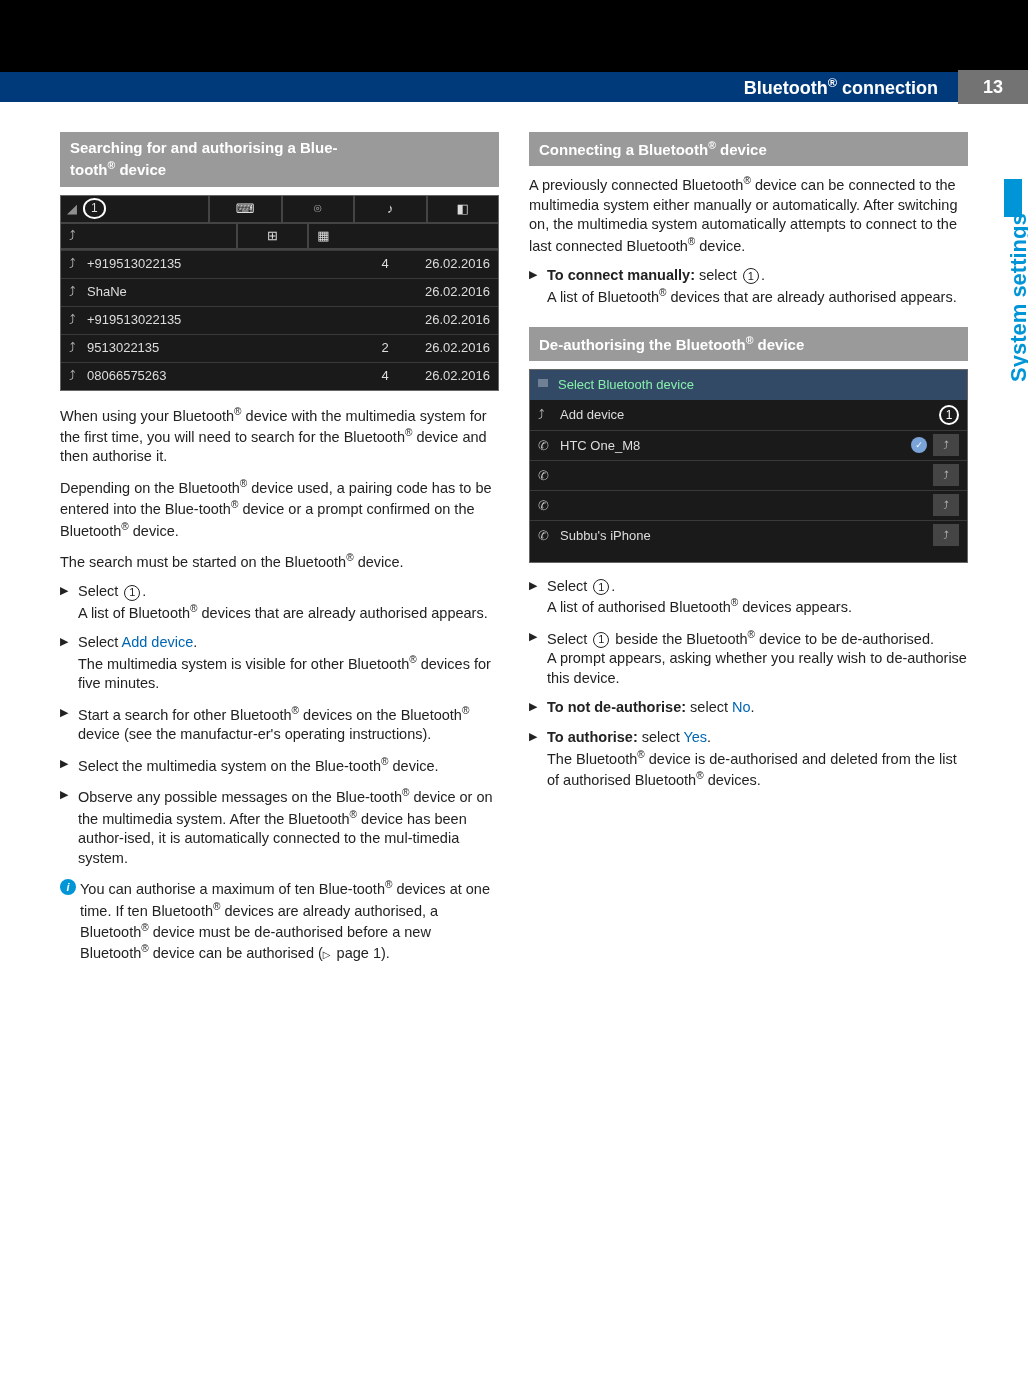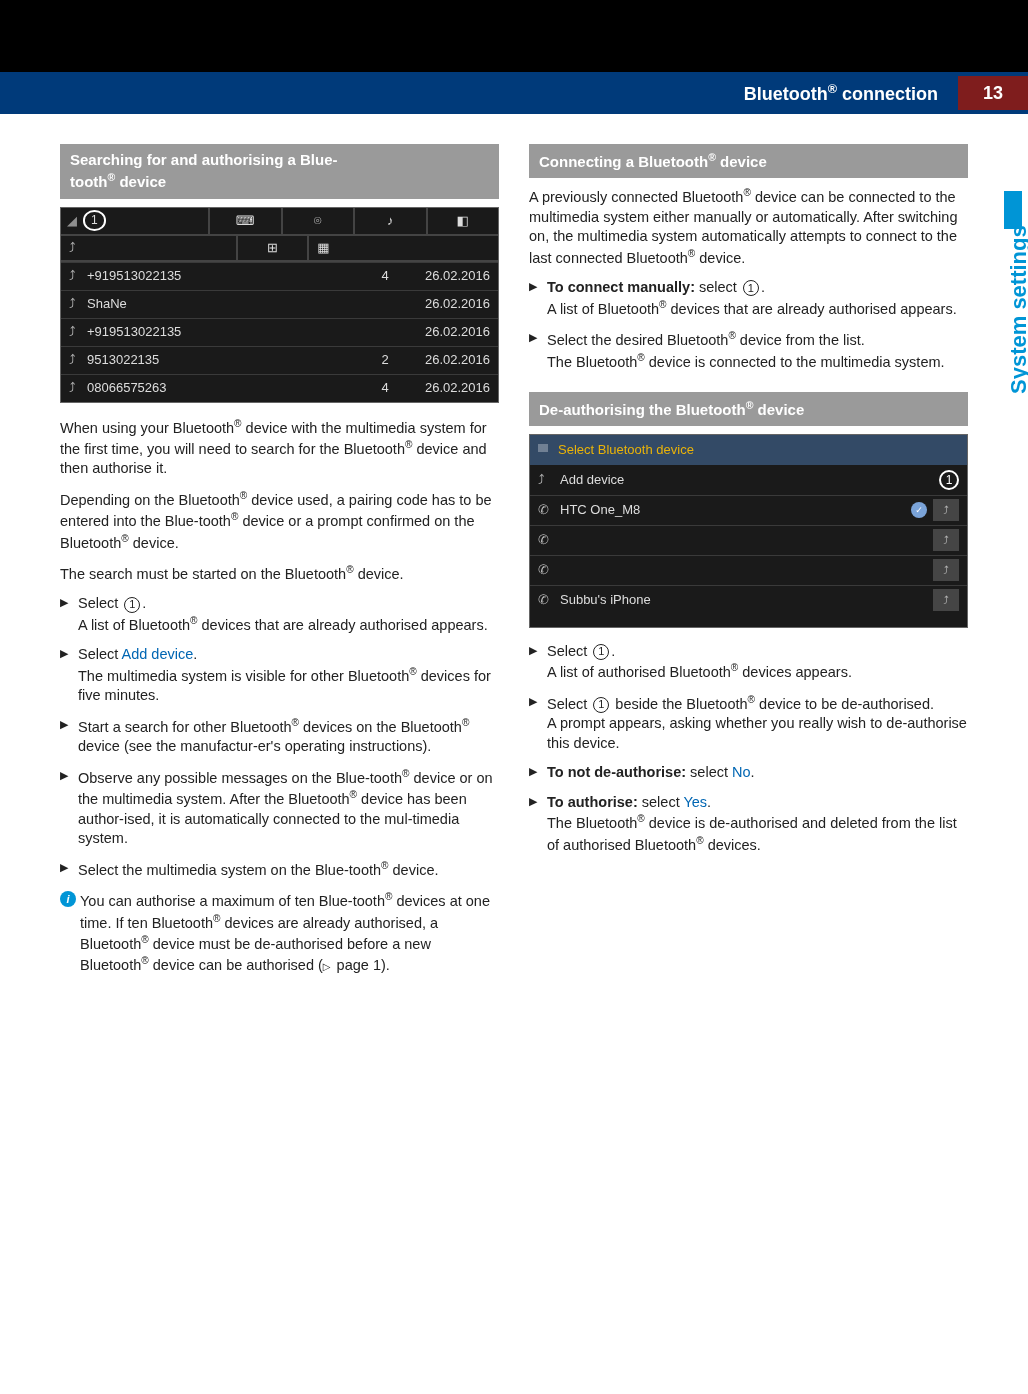--- a/index.html
+++ b/index.html
@@ -11,32 +11,32 @@
     background: #fff;
     position: relative;
   }
   .black-bar {
     background: #000;
     height: 72px;
     width: 100%;
   }
   .header-bar {
     background: #003a7a;
-    height: 42px;
+    height: 30px;
     width: 100%;
     display: flex;
     justify-content: flex-end;
     align-items: center;
     color: #fff;
     font-size: 18px;
     font-weight: bold;
   }
   .header-title { padding-right: 20px; }
   .page-number-box {
-    background: #7f1d1d;
+    background: #737373;
     color: #fff;
     width: 70px;
     height: 34px;
     display: flex;
     align-items: center;
     justify-content: center;
     font-weight: bold;
     font-size: 18px;
   }
   .content {
@@ -198,21 +198,21 @@
   }
   .select-screenshot {
     background: #1a1a1a;
     border: 1px solid #666;
     margin: 8px 0 14px 0;
     color: #ddd;
     font-size: 13px;
   }
   .sel-title {
     background: #334a66;
-    color: #eab308;
+    color: #86efac;
     padding: 6px 28px;
     font-size: 13px;
     position: relative;
   }
   .sel-title::before {
     content: "";
     position: absolute;
     left: 8px;
     top: 9px;
     width: 10px;
@@ -353,24 +353,24 @@
         <span>A list of Bluetooth</span><sup>®</sup><span> devices that are already authorised appears.</span>
       </li>
       <li>
         <span>Select </span><span class="link">Add device</span><span>.</span><br>
         <span>The multimedia system is visible for other Bluetooth</span><sup>®</sup><span> devices for five minutes.</span>
       </li>
       <li>
         <span>Start a search for other Bluetooth</span><sup>®</sup><span> devices on the Bluetooth</span><sup>®</sup><span> device (see the manufactur-er's operating instructions).</span>
       </li>
       <li>
+        <span>Select the multimedia system on the Blue-tooth</span><sup>®</sup><span> device.</span>
+      </li>
+      <li>
         <span>Observe any possible messages on the Blue-tooth</span><sup>®</sup><span> device or on the multimedia system. After the Bluetooth</span><sup>®</sup><span> device has been author-ised, it is automatically connected to the mul-timedia system.</span>
-      </li>
-      <li>
-        <span>Select the multimedia system on the Blue-tooth</span><sup>®</sup><span> device.</span>
       </li>
     </ul>
 
     <div class="note">
       <span class="note-icon">i</span>
       <span>You can authorise a maximum of ten Blue-tooth</span><sup>®</sup><span> devices at one time. If ten Bluetooth</span><sup>®</sup><span> devices are already authorised, a Bluetooth</span><sup>®</sup><span> device must be de-authorised before a new Bluetooth</span><sup>®</sup><span> device can be authorised (</span><span class="tri">▷</span><span> page 1).</span>
     </div>
   </div>
 
   <div class="col" style="position:relative;">
@@ -384,24 +384,20 @@
     </div>
 
     <p>
       <span>A previously connected Bluetooth</span><sup>®</sup><span> device can be connected to the multimedia system either manually or automatically. After switching on, the multimedia system automatically attempts to connect to the last connected Bluetooth</span><sup>®</sup><span> device.</span>
     </p>
 
     <ul class="step-list">
       <li>
         <span class="bold">To connect manually:</span><span> select </span><span class="circle-num">1</span><span>.</span><br>
         <span>A list of Bluetooth</span><sup>®</sup><span> devices that are already authorised appears.</span>
-      </li>
-      <li>
-        <span>Select the desired Bluetooth</span><sup>®</sup><span> device from the list.</span><br>
-        <span>The Bluetooth</span><sup>®</sup><span> device is connected to the multimedia system.</span>
       </li>
     </ul>
 
     <div class="section-heading" style="margin-top:20px;">
       <span>De-authorising the Bluetooth</span><sup>®</sup><span> device</span>
     </div>
 
     <div class="select-screenshot">
       <div class="sel-title">Select Bluetooth device</div>
       <div class="sel-row first">

